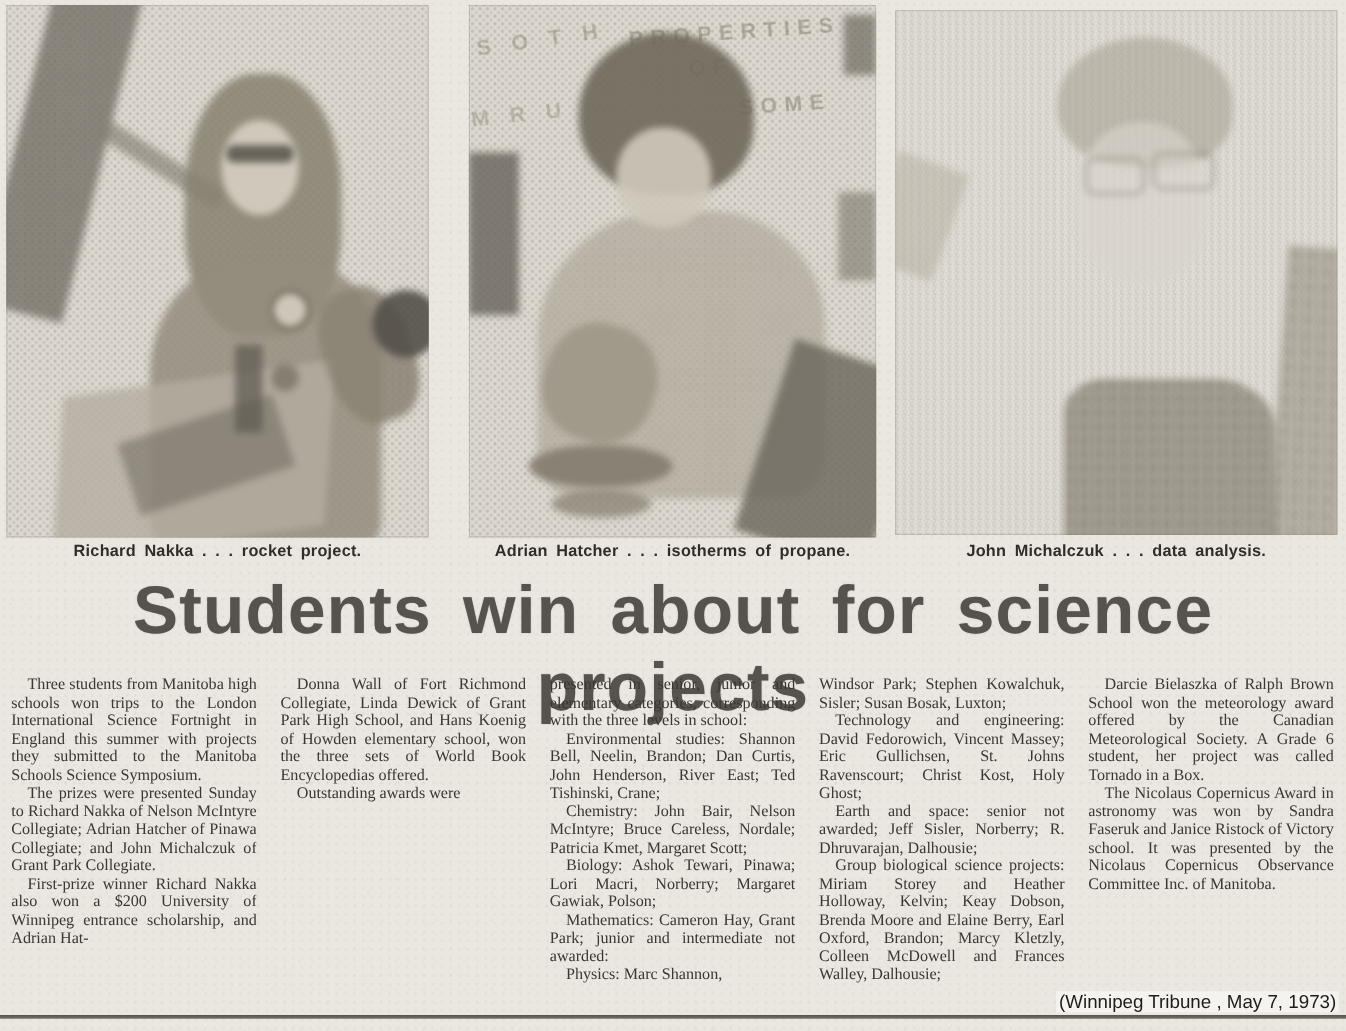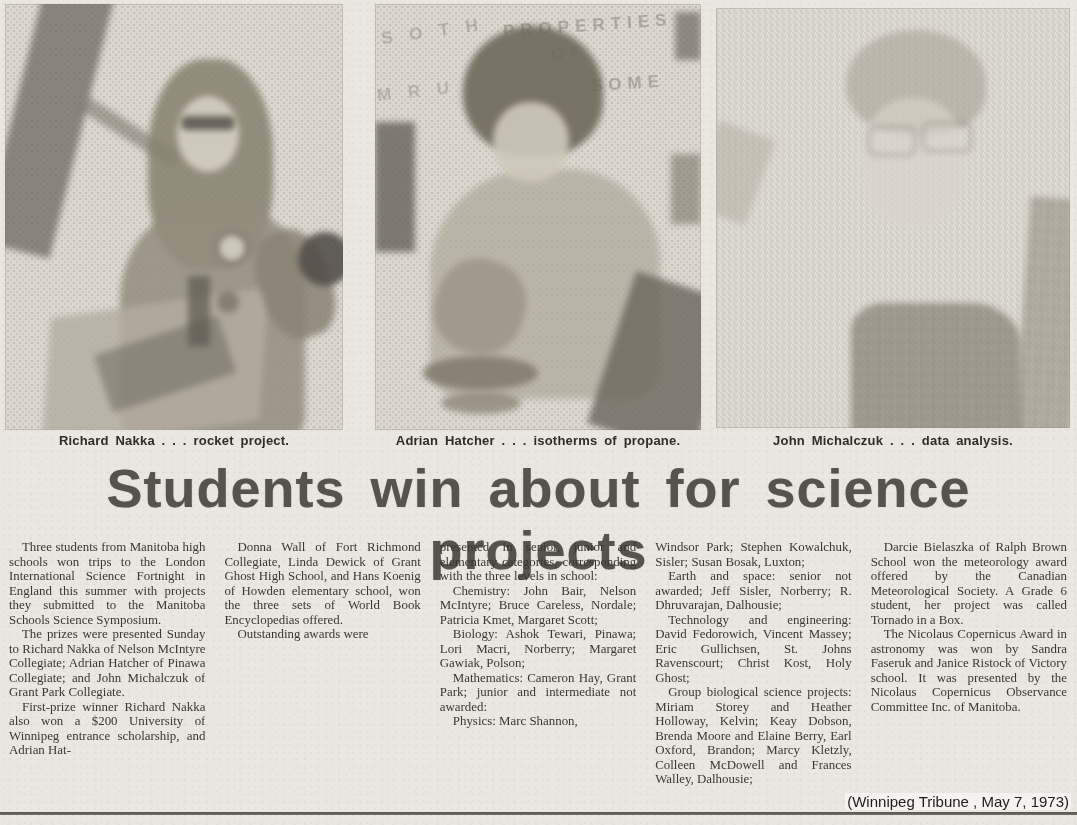--- a/index.html
+++ b/index.html
@@ -166,34 +166,35 @@
 
   <h1 class="headline">Students win about for science projects</h1>
 
   <div class="columns">
     <div class="col">
       <p>Three students from Manitoba high schools won trips to the London International Science Fortnight in England this summer with projects they submitted to the Manitoba Schools Science Symposium.</p>
       <p>The prizes were presented Sunday to Richard Nakka of Nelson McIntyre Collegiate; Adrian Hatcher of Pinawa Collegiate; and John Michalczuk of Grant Park Collegiate.</p>
       <p>First-prize winner Richard Nakka also won a $200 University of Winnipeg entrance scholarship, and Adrian Hat-</p>
     </div>
     <div class="col">
-      <p>Donna Wall of Fort Richmond Collegiate, Linda Dewick of Grant Ghost High School, and Hans Koenig of Howden elementary school, won the three sets of World Book Encyclopedias offered.</p>
+      <p>Donna Wall of Fort Richmond Collegiate, Linda Dewick of Grant Park High School, and Hans Koenig of Howden elementary school, won the three sets of World Book Encyclopedias offered.</p>
       <p>Outstanding awards were</p>
     </div>
     <div class="col">
       <p class="cont">presented in senior, junior and elementary categories, corresponding with the three levels in school:</p>
+      <p>Environmental studies: Shannon Bell, Neelin, Brandon; Dan Curtis, John Henderson, River East; Ted Tishinski, Crane;</p>
       <p>Chemistry: John Bair, Nelson McIntyre; Bruce Careless, Nordale; Patricia Kmet, Margaret Scott;</p>
       <p>Biology: Ashok Tewari, Pinawa; Lori Macri, Norberry; Margaret Gawiak, Polson;</p>
       <p>Mathematics: Cameron Hay, Grant Park; junior and intermediate not awarded:</p>
       <p>Physics: Marc Shannon,</p>
     </div>
     <div class="col">
       <p class="cont">Windsor Park; Stephen Kowalchuk, Sisler; Susan Bosak, Luxton;</p>
+      <p>Technology and engineering: David Fedorowich, Vincent Massey; Eric Gullichsen, St. Johns Ravenscourt; Christ Kost, Holy Ghost;</p>
       <p>Earth and space: senior not awarded; Jeff Sisler, Norberry; R. Dhruvarajan, Dalhousie;</p>
-      <p>Technology and engineering: David Fedorowich, Vincent Massey; Eric Gullichsen, St. Johns Ravenscourt; Christ Kost, Holy Ghost;</p>
       <p>Group biological science projects: Miriam Storey and Heather Holloway, Kelvin; Keay Dobson, Brenda Moore and Elaine Berry, Earl Oxford, Brandon; Marcy Kletzly, Colleen McDowell and Frances Walley, Dalhousie;</p>
     </div>
     <div class="col">
       <p>Darcie Bielaszka of Ralph Brown School won the meteorology award offered by the Canadian Meteorological Society. A Grade 6 student, her project was called Tornado in a Box.</p>
       <p>The Nicolaus Copernicus Award in astronomy was won by Sandra Faseruk and Janice Ristock of Victory school. It was presented by the Nicolaus Copernicus Observance Committee Inc. of Manitoba.</p>
     </div>
   </div>
 
   <div class="attribution">(Winnipeg Tribune , May 7, 1973)</div>
   <div class="bottom-rule"></div>

